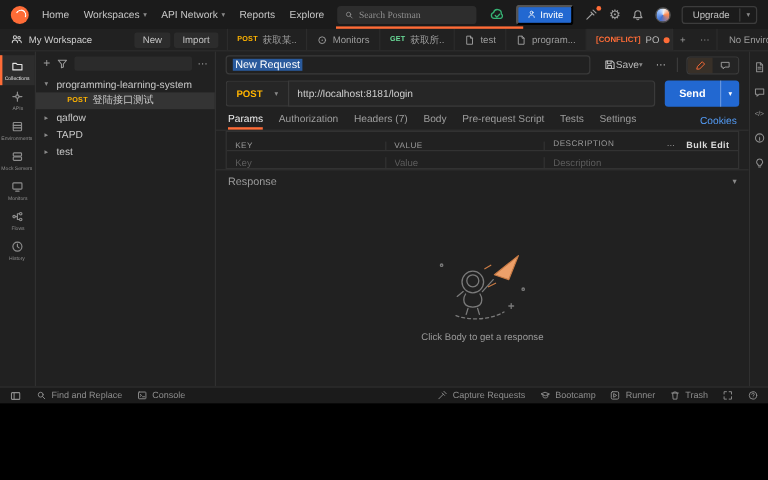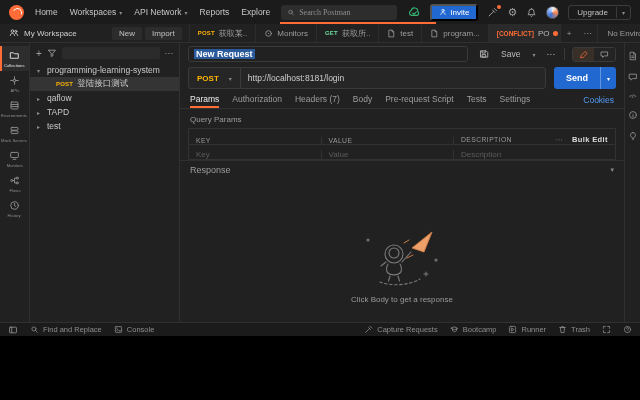--- a/index.html
+++ b/index.html
@@ -59,23 +59,23 @@
   .sb-toolbar{display:flex;align-items:center;gap:5px;padding:4px 6px;color:#9d9d9d}
   .sb-search{flex:1;height:12px;background:#2b2b2b;border-radius:2px}
   .trow{display:flex;align-items:center;gap:4px;height:14px;padding:0 7px;color:#c9c9c9;cursor:pointer;white-space:nowrap;overflow:hidden}
   .trow .caret{color:#8a8a8a;font-size:6px;width:6px;flex:none}
   .trow.selected{background:#343434}
   .trow.child{padding-left:26px}
 
   .editor{flex:1;display:flex;flex-direction:column;min-width:0;background:var(--bg)}
   .title-row{display:flex;align-items:center;gap:6px;padding:3px 8px;flex:0 0 22px}
   .title-field{flex:1;border:1px solid #3a3a3a;border-radius:3px;height:16px;display:flex;align-items:center;padding:0 5px;min-width:0}
-  .title-sel{background:var(--selection);color:#fff;font-size:9px;padding:0 2px;font-weight:700;white-space:nowrap}
+  .title-sel{background:var(--selection);color:#fff;font-size:9px;padding:0 2px;font-weight:400;white-space:nowrap}
   .save-group{display:flex;align-items:center;gap:1px;color:#bdbdbd;flex:none}
-  .mini-btn{display:flex;align-items:center;gap:12px;padding:2px 5px;cursor:pointer;font-size:8.5px}
+  .mini-btn{display:flex;align-items:center;gap:0;padding:2px 5px;cursor:pointer;font-size:8.5px}
   .vdiv{width:1px;height:12px;background:#3a3a3a;margin:0 3px}
   .toggle-group{display:flex;border:1px solid #3a3a3a;border-radius:3px;overflow:hidden;margin-left:3px}
   .toggle-btn{padding:2px 6px;display:flex;align-items:center;background:#242424;color:#9d9d9d;cursor:pointer}
   .toggle-btn.active{background:#383028;color:var(--accent)}
 
   .url-row{display:flex;align-items:stretch;padding:2px 8px;flex:0 0 26px}
   .method-select{display:flex;align-items:center;gap:10px;background:#262626;border:1px solid #3a3a3a;border-right:0;border-radius:3px 0 0 3px;padding:0 8px;color:var(--post);font-weight:700;font-size:8px;cursor:pointer;flex:none}
   .method-select .chev{color:#8a8a8a}
   .url-input{flex:1;background:#262626;border:1px solid #3a3a3a;border-radius:0 3px 3px 0;color:#cfcfcf;font-size:8.5px;padding:0 7px;outline:0;font-family:inherit;min-width:0}
   .btn-send{display:flex;align-items:stretch;background:var(--blue);border-radius:3px;margin-left:8px;color:#fff;font-size:9px;font-weight:600;flex:none;cursor:pointer}
@@ -383,21 +383,20 @@
         <span class="reqtab active">Params</span>
         <span class="reqtab">Authorization</span>
         <span class="reqtab">Headers (7)</span>
         <span class="reqtab">Body</span>
         <span class="reqtab">Pre-request Script</span>
         <span class="reqtab">Tests</span>
         <span class="reqtab">Settings</span>
         <span class="cookies">Cookies</span>
       </div>
 
-      <div class="qp-title">Query Params</div>
       <div class="qp-table">
         <div class="qp-row qp-head">
           <div class="qp-cell">KEY</div>
           <div class="qp-cell">VALUE</div>
           <div class="qp-cell desc">
             <span>DESCRIPTION</span>
             <span class="bulk">
               <span>⋯</span>
               <span class="bulk-label">Bulk Edit</span>
             </span>

